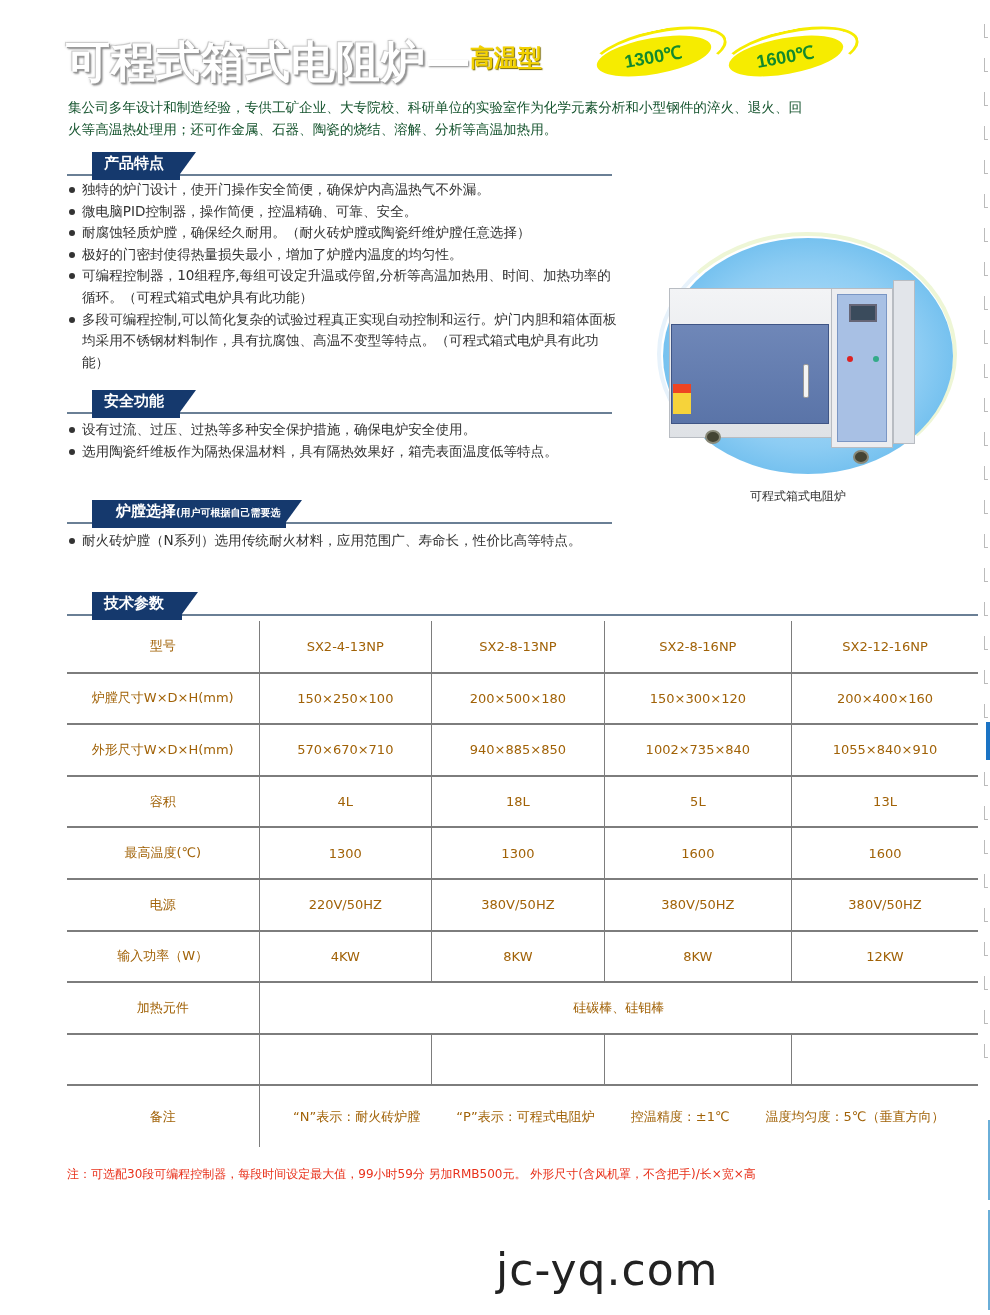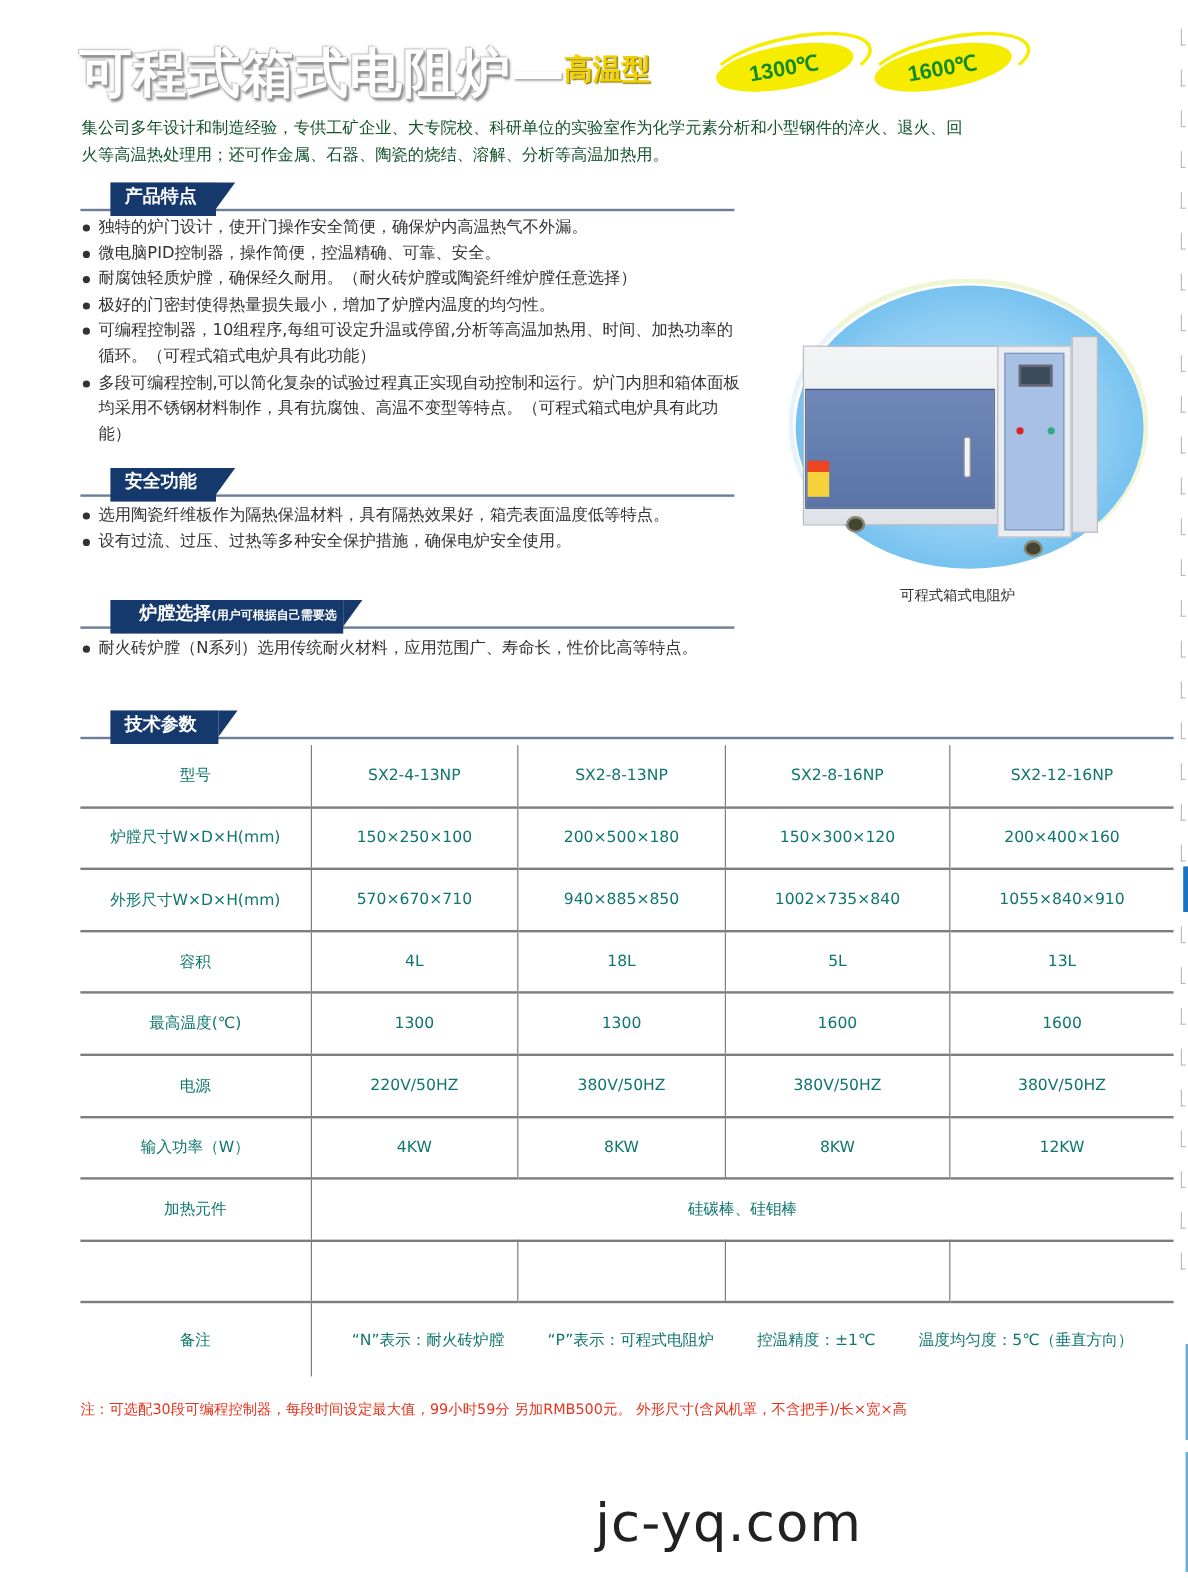--- a/index.html
+++ b/index.html
@@ -44,21 +44,21 @@
   .warn-label { position: absolute; left: 18px; top: 148px; width: 18px; height: 30px; background: linear-gradient(#ee4422 0 30%, #f6d33a 30% 100%); }
   .furnace-panel { position: absolute; left: 176px; top: 52px; width: 62px; height: 160px; background: #ecedf0; border: 1px solid #b8bcc2; }
   .panel-inner { position: absolute; left: 182px; top: 58px; width: 50px; height: 148px; background: #a8c0e4; border: 1px solid #7a96c4; }
   .panel-screen { position: absolute; left: 194px; top: 68px; width: 28px; height: 18px; background: #3a4b5c; border: 2px solid #667; }
   .btn-red { position: absolute; left: 192px; top: 120px; width: 6px; height: 6px; border-radius: 50%; background: #d22; }
   .btn-green { position: absolute; left: 218px; top: 120px; width: 6px; height: 6px; border-radius: 50%; background: #3a8; }
   .furnace-side { position: absolute; left: 238px; top: 44px; width: 22px; height: 164px; background: #e2e5ea; border: 1px solid #b8bcc2; }
   .wheel { position: absolute; width: 16px; height: 14px; border-radius: 50%; background: #443; border: 2px solid #887; }
   .product-caption { position: absolute; left: 750px; top: 488px; font-size: 12px; color: #333; }
 
-  .specs { position: absolute; left: 67px; top: 621px; width: 911px; border-collapse: collapse; font-size: 13px; color: #0f766e; }
+  .specs { position: absolute; left: 67px; top: 621px; width: 911px; border-collapse: collapse; font-size: 13px; color: #a16207; }
   .specs td { height: 51.6px; text-align: center; border-bottom: 2px solid #7d7d7d; border-left: 1.5px solid #7d7d7d; vertical-align: middle; }
   .specs td:first-child { border-left: none; width: 192px; }
   .specs tr.first td { border-top: none; }
   .specs tr.remark td { height: 62px; border-bottom: none; }
   .specs .remark-cell span { margin: 0 18px; }
 
   .note { position: absolute; left: 67px; top: 1166px; font-size: 12px; color: #e8321c; }
   .url { position: absolute; left: 496px; top: 1244px; font-size: 44px; color: #222; font-family: "DejaVu Sans", sans-serif; letter-spacing: 1px; }
 
   .edge-strip { position: absolute; left: 978px; top: 0; width: 12px; height: 1315px; }
@@ -98,22 +98,22 @@
   <li>极好的门密封使得热量损失最小，增加了炉膛内温度的均匀性。</li>
   <li>可编程控制器，10组程序,每组可设定升温或停留,分析等高温加热用、时间、加热功率的循环。（可程式箱式电炉具有此功能）</li>
   <li>多段可编程控制,可以简化复杂的试验过程真正实现自动控制和运行。炉门内胆和箱体面板均采用不锈钢材料制作，具有抗腐蚀、高温不变型等特点。（可程式箱式电炉具有此功能）</li>
 </ul>
 
 <div class="section-head" style="top:390px; width:545px;">
   <div class="line" style="width:545px;"></div>
   <div class="tab" style="width:88px;">安全功能</div>
 </div>
 <ul class="bullets" style="top:419px; width:560px;">
+  <li>设有过流、过压、过热等多种安全保护措施，确保电炉安全使用。</li>
   <li>选用陶瓷纤维板作为隔热保温材料，具有隔热效果好，箱壳表面温度低等特点。</li>
-  <li>设有过流、过压、过热等多种安全保护措施，确保电炉安全使用。</li>
 </ul>
 
 <div class="section-head" style="top:500px; width:545px;">
   <div class="line" style="width:545px;"></div>
   <div class="tab" style="width:194px; padding-left:24px;">
     <span>炉膛选择</span><small>(用户可根据自己需要选用)</small>
   </div>
 </div>
 <ul class="bullets" style="top:530px; width:560px;">
   <li>耐火砖炉膛（N系列）选用传统耐火材料，应用范围广、寿命长，性价比高等特点。</li>

